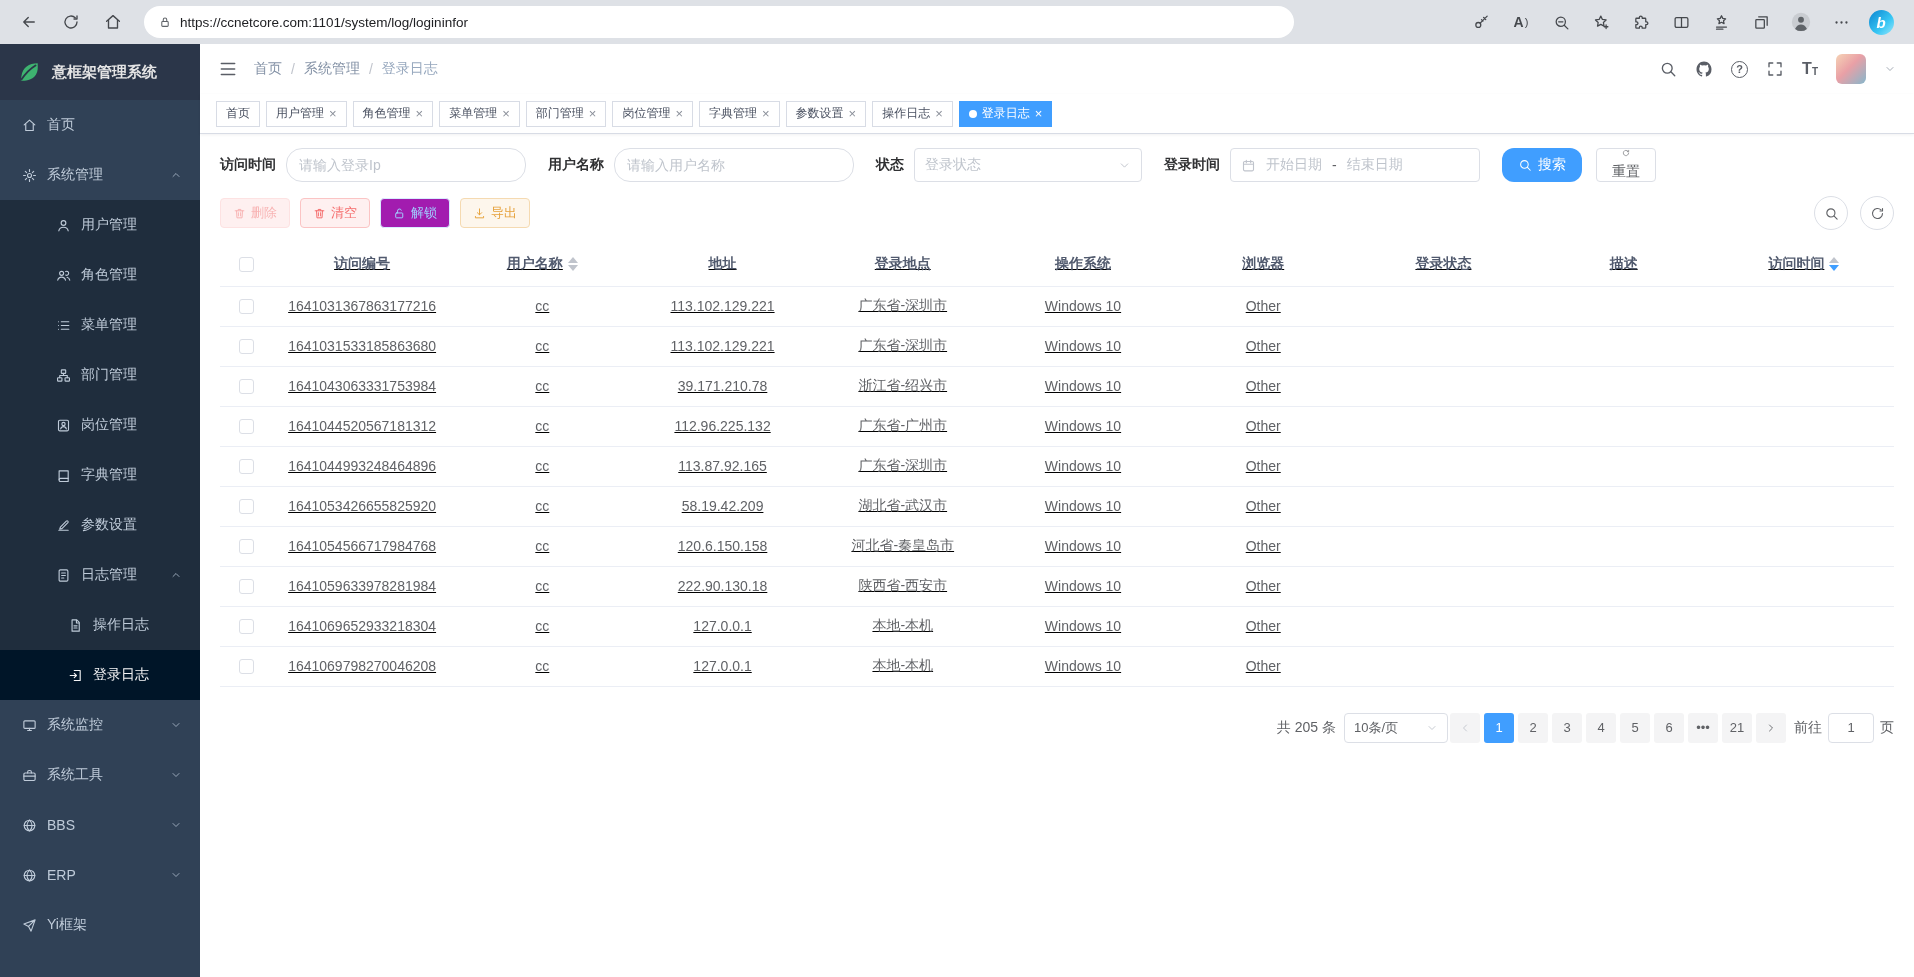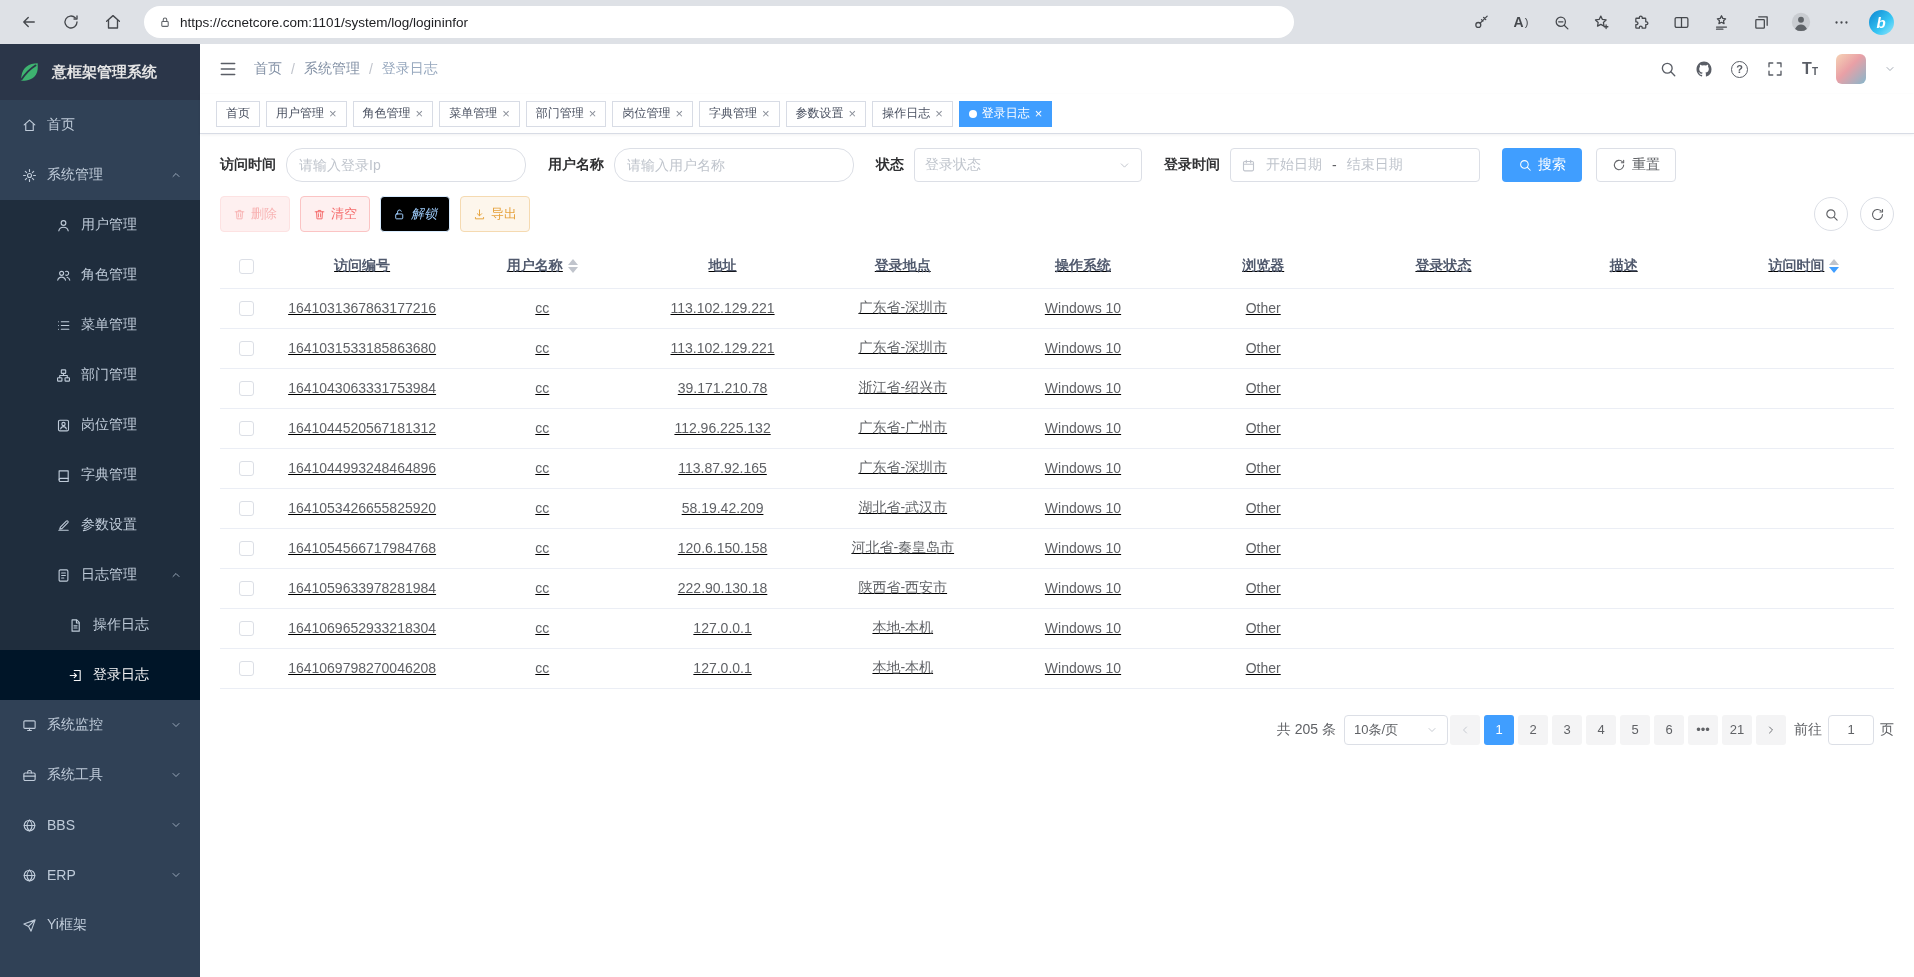--- a/index.html
+++ b/index.html
@@ -68,29 +68,29 @@
   .f-label { font-size:14px; font-weight:700; color:#303133; white-space:nowrap; }
   .f-input { width:240px; height:34px; border:1px solid #dcdfe6; border-radius:16px; padding:0 12px; font-size:14px; color:#606266; outline:none; }
   .f-input::placeholder { color:#bfc4cc; }
   .f-select { width:228px; height:34px; border:1px solid #dcdfe6; border-radius:4px; display:flex; align-items:center; justify-content:space-between; padding:0 10px; color:#bfc4cc; font-size:14px; background:#fff; }
   .f-select svg { width:13px; height:13px; color:#c0c4cc; }
   .f-date { width:250px; height:34px; border:1px solid #dcdfe6; border-radius:4px; display:flex; align-items:center; gap:10px; padding:0 10px; font-size:14px; color:#bfc4cc; background:#fff; }
   .f-date svg { width:15px; height:15px; color:#c0c4cc; }
   .f-date .sep { color:#606266; }
   .btn { height:34px; border-radius:4px; display:inline-flex; align-items:center; gap:6px; padding:0 15px; font-size:14px; border:1px solid transparent; background:#fff; }
   .btn svg { width:14px; height:14px; }
-  .btn-primary { background:#409eff; color:#fff; }
-  .btn-default { border-color:#dcdfe6; color:#606266; margin-left:14px; }
+  .btn-primary { background:#409eff; color:#fff;border-radius:12px; }
+  .btn-default { border-color:#dcdfe6; color:#606266; margin-left:14px;flex-direction:column; }
 
   .toolbar-row { display:flex; align-items:center; gap:10px; margin-top:14px; }
-  .btn-sm { height:36px; padding:0 12px; font-size:13px; border-radius:4px; display:inline-flex; align-items:center; gap:5px; border:1px solid; background:#fff; }
+  .btn-sm { height:30px; padding:0 12px; font-size:13px; border-radius:4px; display:inline-flex; align-items:center; gap:5px; border:1px solid; background:#fff; }
   .btn-sm svg { width:13px; height:13px; }
   .btn-danger-disabled { color:#f8b3b3; background:#fef0f0; border-color:#fde2e2; cursor:not-allowed; }
   .btn-danger-plain { color:#f56c6c; background:#fef0f0; border-color:#fbc4c4; }
-  .btn-primary-disabled { color:#a0cfff; background:#000000; border-color:#d9ecff; cursor:not-allowed;font-style:italic; }
+  .btn-primary-disabled { color:#a0cfff; background:#a21caf; border-color:#d9ecff; cursor:not-allowed; }
   .btn-warning-plain { color:#e6a23c; background:#fdf6ec; border-color:#f5dab1; }
   .tool-right { margin-left:auto; display:flex; gap:12px; }
   .circle-btn { width:34px; height:34px; border-radius:50%; border:1px solid #dcdfe6; display:flex; align-items:center; justify-content:center; color:#606266; background:#fff; }
   .circle-btn svg { width:15px; height:15px; }
 
   .log-table { width:100%; border-collapse:collapse; table-layout:fixed; margin-top:12px;text-decoration:underline; }
   .log-table th { height:44px; font-size:14px; font-weight:700; color:#515a6e; border-bottom:1px solid #ebeef5; text-align:center; padding:0 4px; white-space:nowrap; }
   .log-table td { height:40px; font-size:14px; color:#606266; border-bottom:1px solid #ebeef5; text-align:center; padding:0 4px; white-space:nowrap; overflow:hidden; }
   .col-check { width:52px; }
   .checkbox { width:15px; height:15px; border:1px solid #dcdfe6; border-radius:3px; display:inline-block; background:#fff; vertical-align:middle; cursor:pointer; }

